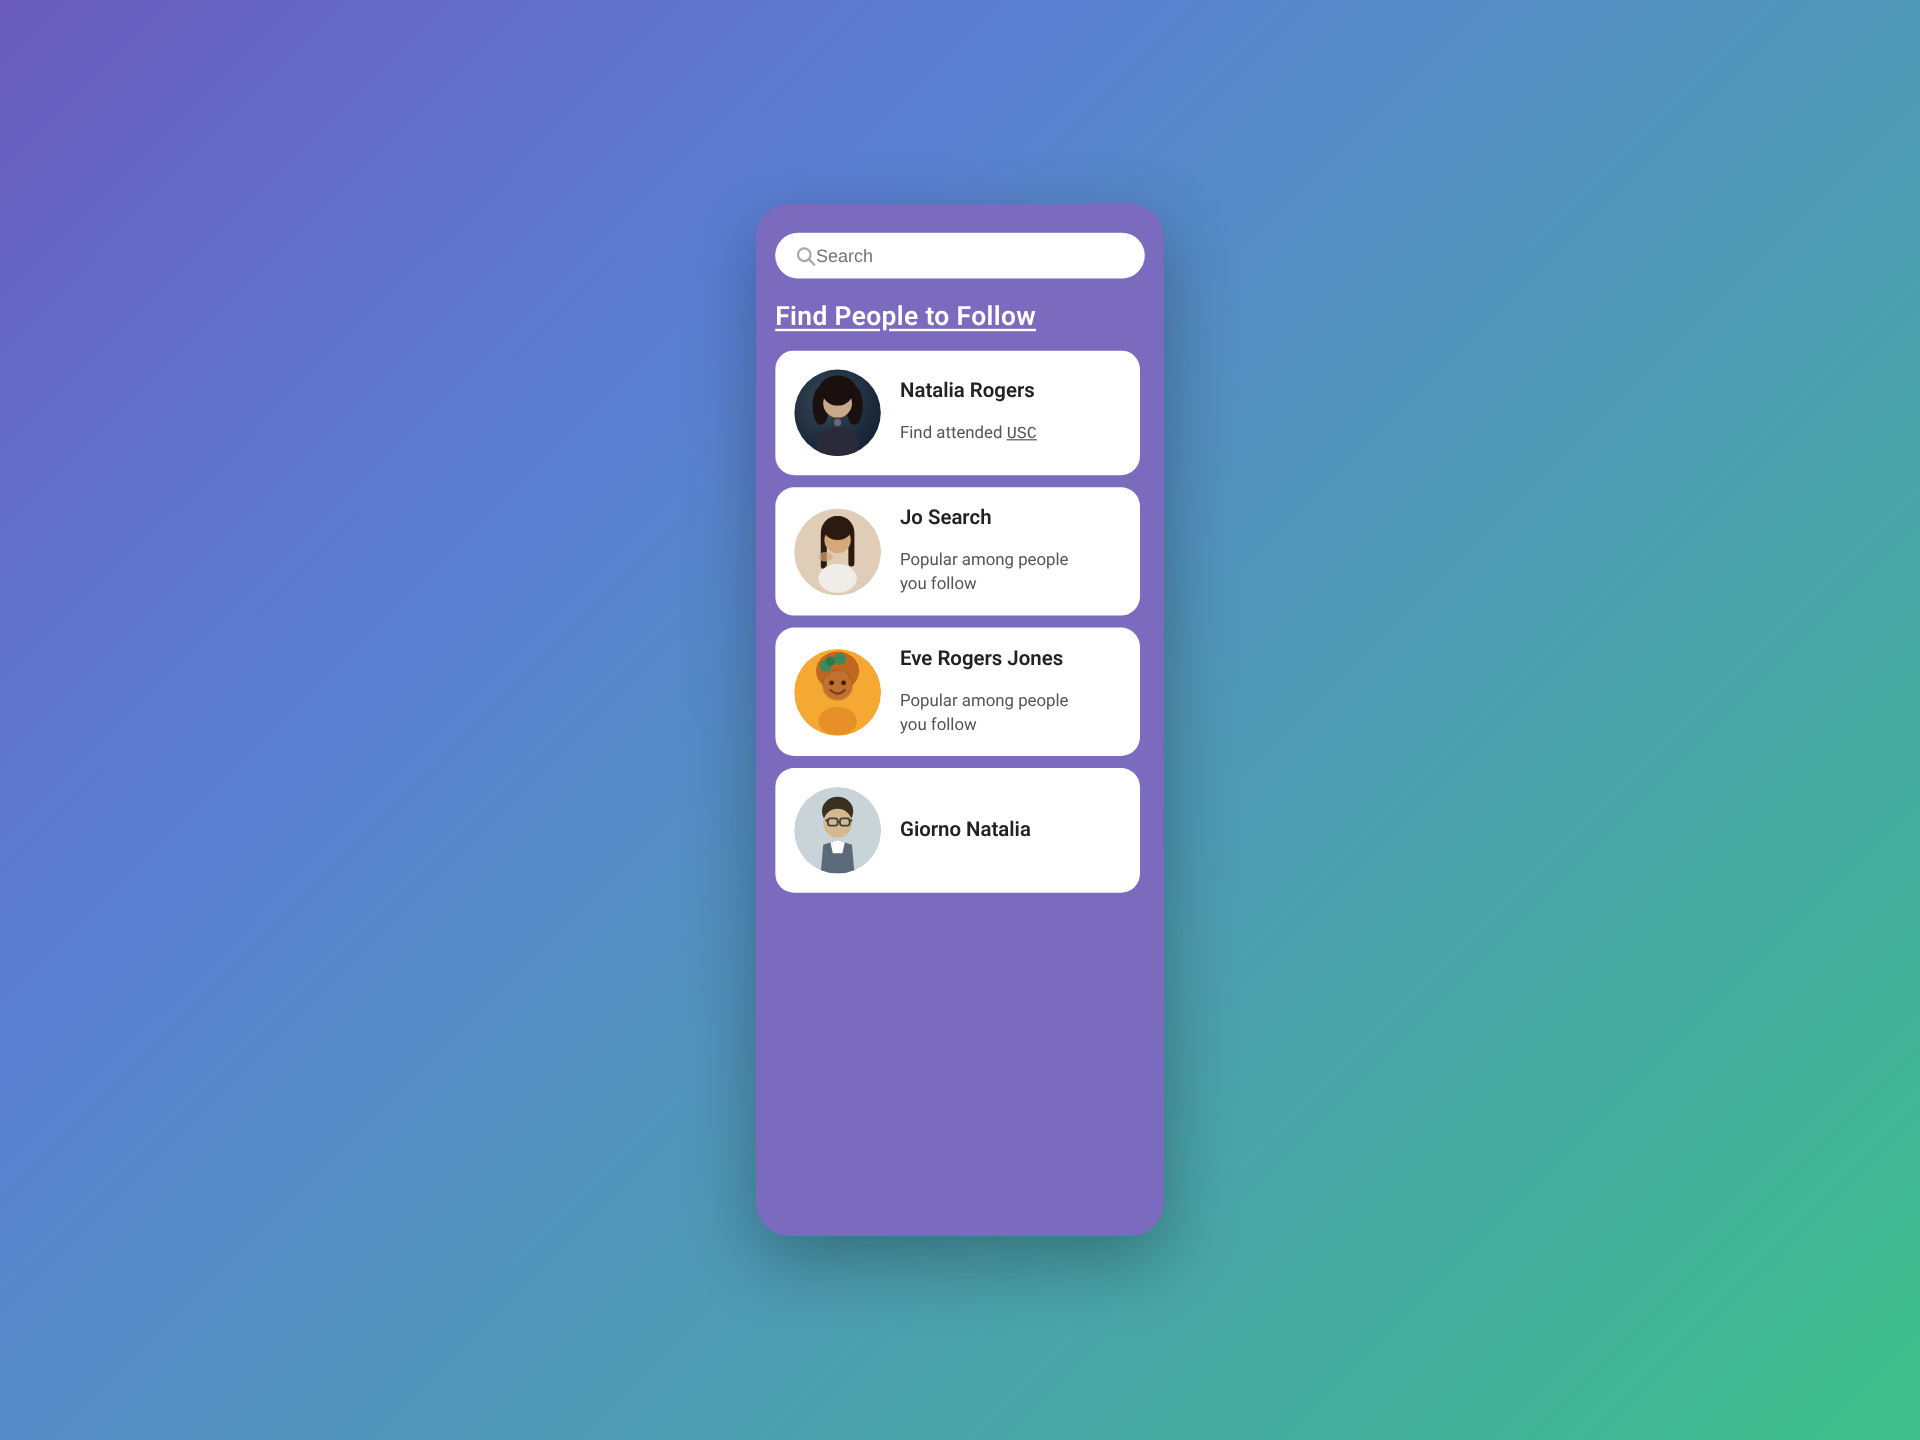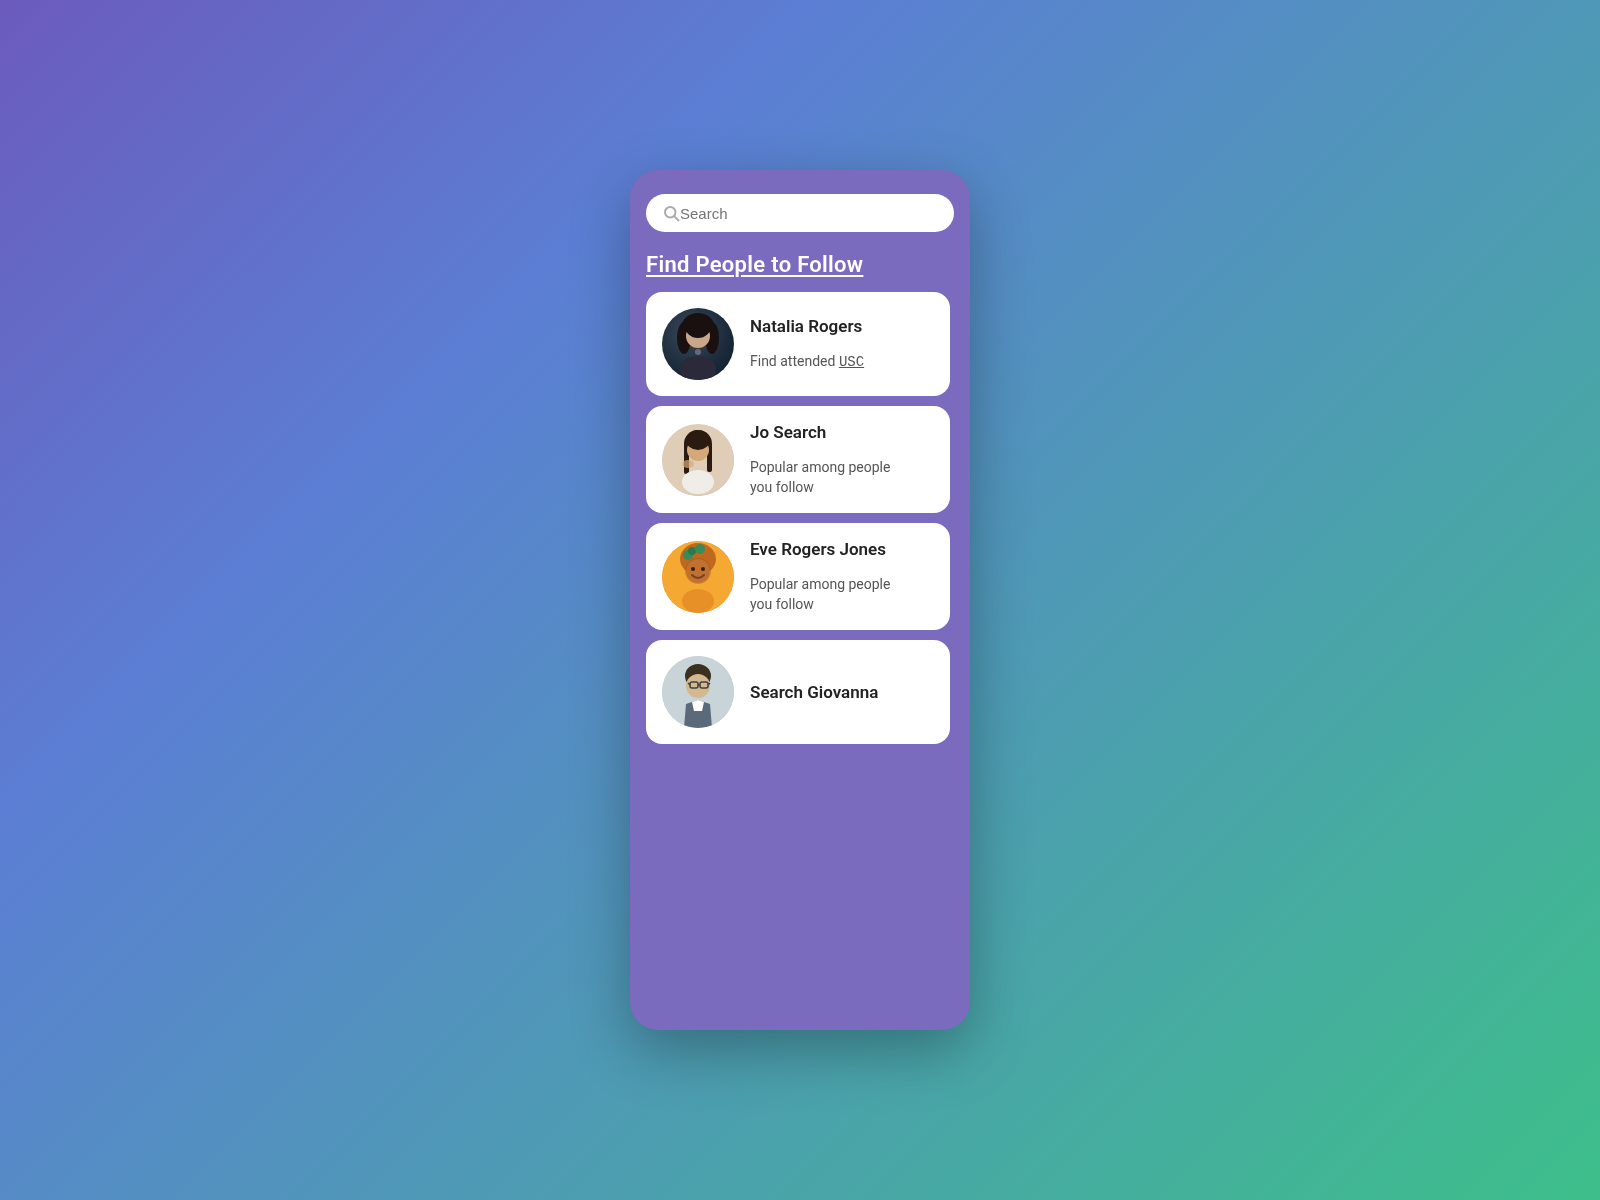--- a/index.html
+++ b/index.html
@@ -278,18 +278,18 @@
           <line x1="36" y1="29" x2="38" y2="29" stroke="#404040" stroke-width="1.5"></line>
           <line x1="28" y1="29" x2="26" y2="27" stroke="#404040" stroke-width="1.5"></line>
           <line x1="46" y1="29" x2="48" y2="27" stroke="#404040" stroke-width="1.5"></line>
 
           <path d="M24 48 L36 44 L48 48 L50 72 H22 Z" fill="#5a6a7a"></path>
 
           <path d="M30 46 L36 44 L42 46 L40 55 H32 Z" fill="white"></path>
         </svg>
       </div>
       <div class="person-info">
-        <div class="person-name">Search Giovanna</div>
+        <div class="person-name">Giorno Natalia</div>
       </div>
     </div>
 
   </div>
 </div>
 
 </body></html>

